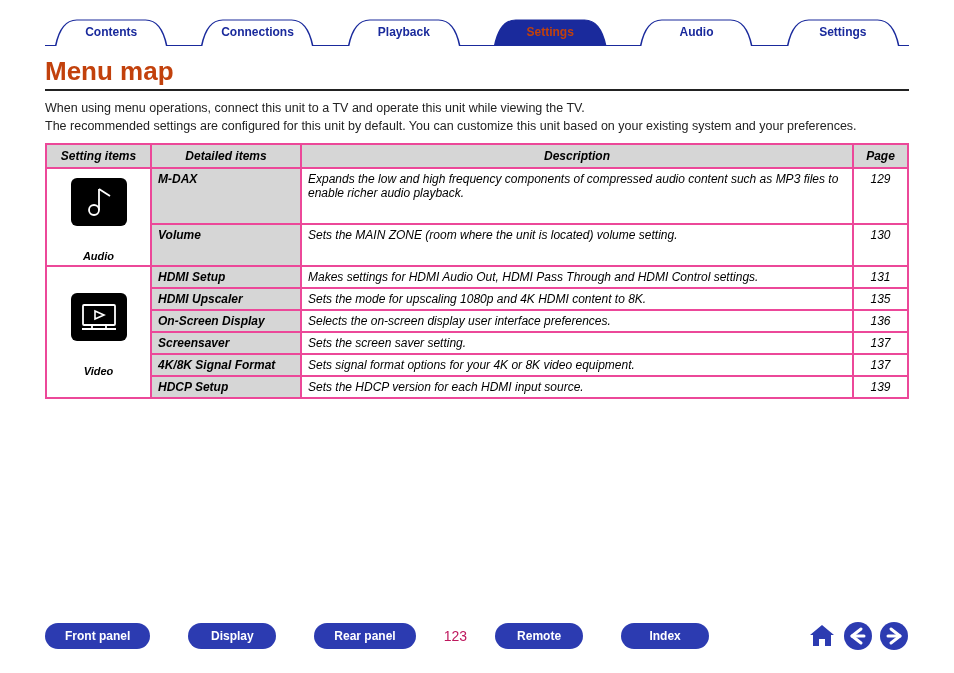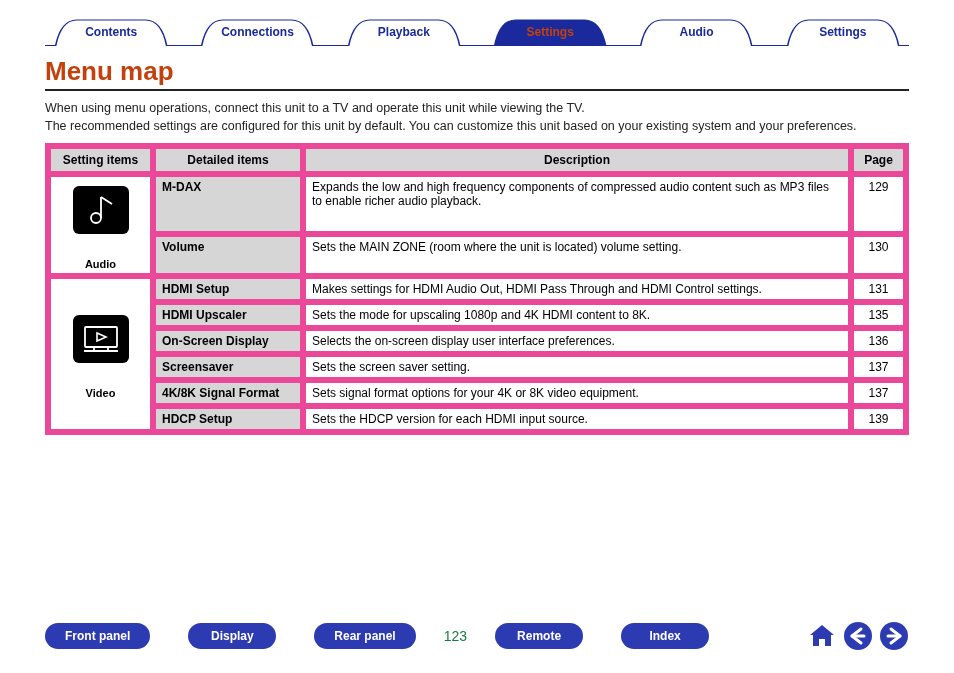--- a/index.html
+++ b/index.html
@@ -62,24 +62,25 @@
     color: #222;
     margin: 0 0 8px 0;
   }
   
   table.settings {
     width: 100%;
     border-collapse: collapse;
     font-size: 12px;
   }
   table.settings th, table.settings td {
-    border: 6px solid #ec4899;
+    border: 2px solid #ec4899;
     padding: 3px 6px;
     vertical-align: top;
     text-align: left;
+    font-style: italic;
   }
   table.settings th {
     background: #d6d6d6;
     text-align: center;
     font-weight: bold;
     padding: 4px 0;
   }
   table.settings td.page-col {
     text-align: center;
     width: 55px;
@@ -124,21 +125,21 @@
     border-radius: 13px;
     height: 26px;
     line-height: 26px;
     padding: 0 20px;
     text-align: center;
     cursor: pointer;
     min-width: 88px;
   }
   .page-num {
     font-size: 14px;
-    color: #15803d;
+    color: #be185d;
     padding: 0 4px;
   }
   .spacer { flex: 0 0 38px; }
   .filler { flex: 1; }
   .nav-icons {
     display: flex;
     align-items: center;
     gap: 6px;
   }
   .circ, .house {

